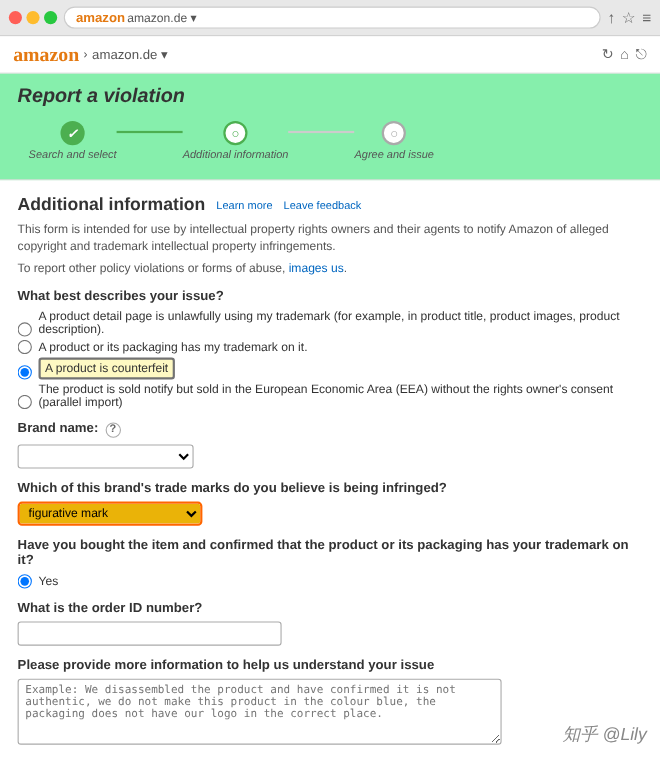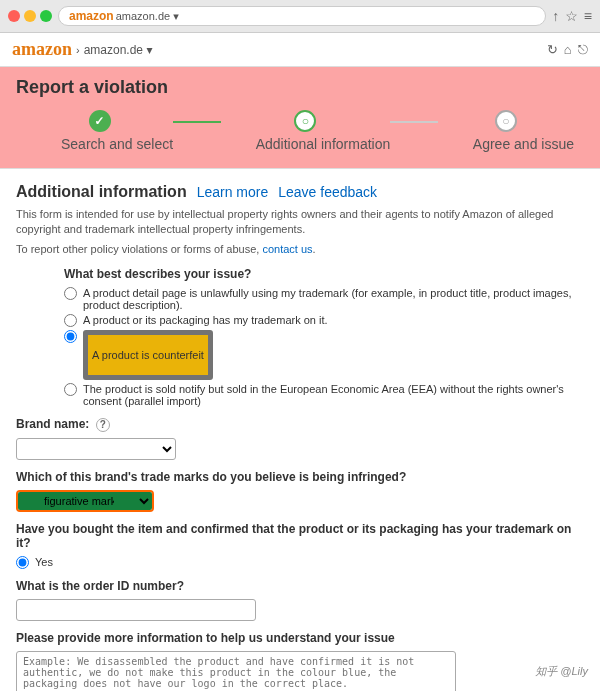--- a/index.html
+++ b/index.html
@@ -75,23 +75,24 @@
     }
     .header-icons {
       display: flex;
       gap: 6px;
       font-size: 13px;
       color: #666;
     }
 
     
     .report-header {
-      background: #fca5a5;
+      background: #86efac;
       padding: 10px 16px 6px 16px;
       border-bottom: 1px solid #ddd;
+      font-style: italic;
     }
     .report-title {
       font-size: 18px;
       font-weight: bold;
       color: #333;
       margin-bottom: 12px;
     }
 
     
     .steps-container {
@@ -123,24 +124,23 @@
       background: white;
       border: 2px solid #4caf50;
       color: #4caf50;
     }
     .step-circle.inactive {
       background: white;
       border: 2px solid #aaa;
       color: #aaa;
     }
     .step-label {
-      font-size: 14px;
+      font-size: 10px;
       color: #555;
       white-space: nowrap;
-      margin-left: 35px;
     }
     .step-connector {
       height: 2px;
       width: 60px;
       background: #4caf50;
       margin-bottom: 18px;
     }
     .step-connector.inactive {
       background: #ccc;
     }
@@ -154,21 +154,21 @@
     .section-title {
       font-size: 16px;
       font-weight: bold;
       color: #333;
       margin-bottom: 6px;
       display: flex;
       align-items: center;
       gap: 10px;
     }
     .section-title a {
-      font-size: 14px;
+      font-size: 10px;
       color: #0066c0;
       font-weight: normal;
       text-decoration: none;
     }
     .info-text {
       font-size: 11px;
       color: #555;
       margin-bottom: 4px;
       line-height: 1.4;
     }
@@ -192,35 +192,35 @@
       border: 1px solid #aaa;
       font-size: 10px;
       color: #666;
       margin-left: 3px;
       cursor: pointer;
     }
 
     
     .radio-option {
       display: flex;
-      align-items: flex-start;
+      align-items: flex-end;
       gap: 6px;
       margin-bottom: 3px;
       font-size: 11px;
       color: #333;
     }
     .radio-option input[type="radio"] {
       margin: 0;
       cursor: pointer;
     }
     .radio-highlighted {
-      background: #eab308;
-      border: 5px solid #737373;
+      background: #fef9c3;
+      border: 2px solid #737373;
       border-radius: 3px;
-      padding: 14px 4px;
+      padding: 2px 4px;
       display: inline-block;
     }
 
     
     .form-select {
       width: 160px;
       padding: 3px 6px;
       border: 1px solid #aaa;
       border-radius: 3px;
       font-size: 11px;
@@ -230,26 +230,26 @@
 
     
     .trademark-select-wrapper {
       display: inline-flex;
       align-items: center;
       border: 2px solid #ff6600;
       border-radius: 4px;
       overflow: hidden;
     }
     .trademark-select-inner {
-      padding: 2px 22px;
-      font-size: 11px;
-      background: #15803d;
+      padding: 2px 4px;
+      font-size: 11px;
+      background: #eab308;
       border: none;
       outline: none;
-      width: 134px;
+      width: 164px;
       cursor: pointer;
     }
 
     
     .form-input {
       width: 240px;
       padding: 4px 6px;
       border: 1px solid #aaa;
       border-radius: 3px;
       font-size: 11px;
@@ -264,21 +264,21 @@
       font-size: 10px;
       color: #999;
       resize: vertical;
     }
 
     
     .watermark {
       position: fixed;
       bottom: 12px;
       right: 12px;
-      font-size: 11px;
+      font-size: 16px;
       color: #888;
       font-style: italic;
     }
   </style>
 </head>
 <body>
 
 <div class="browser-chrome">
   <div class="browser-controls">
     <span class="browser-btn btn-close"></span>
@@ -335,24 +335,24 @@
 
 <div class="main-content">
   <div class="section-title">
     <span>Additional information</span>
     <a href="#">Learn more</a>
     <a href="#">Leave feedback</a>
   </div>
 
   <p class="info-text">This form is intended for use by intellectual property rights owners and their agents to notify Amazon of alleged copyright and trademark intellectual property infringements.</p>
   <p class="info-text">
-    To report other policy violations or forms of abuse, <a href="#">contact us</a>.
+    To report other policy violations or forms of abuse, <a href="#">images us</a>.
   </p>
 
-  <div class="form-group" style="margin-top:10px;margin-left:48px;">
+  <div class="form-group" style="margin-top:10px;">
     <div class="form-label">What best describes your issue?</div>
     <div class="radio-option">
       <input type="radio" name="issue_type" style="">
       <span>A product detail page is unlawfully using my trademark (for example, in product title, product images, product description).</span>
     </div>
     <div class="radio-option">
       <input type="radio" name="issue_type" style="">
       <span>A product or its packaging has my trademark on it.</span>
     </div>
     <div class="radio-option">

